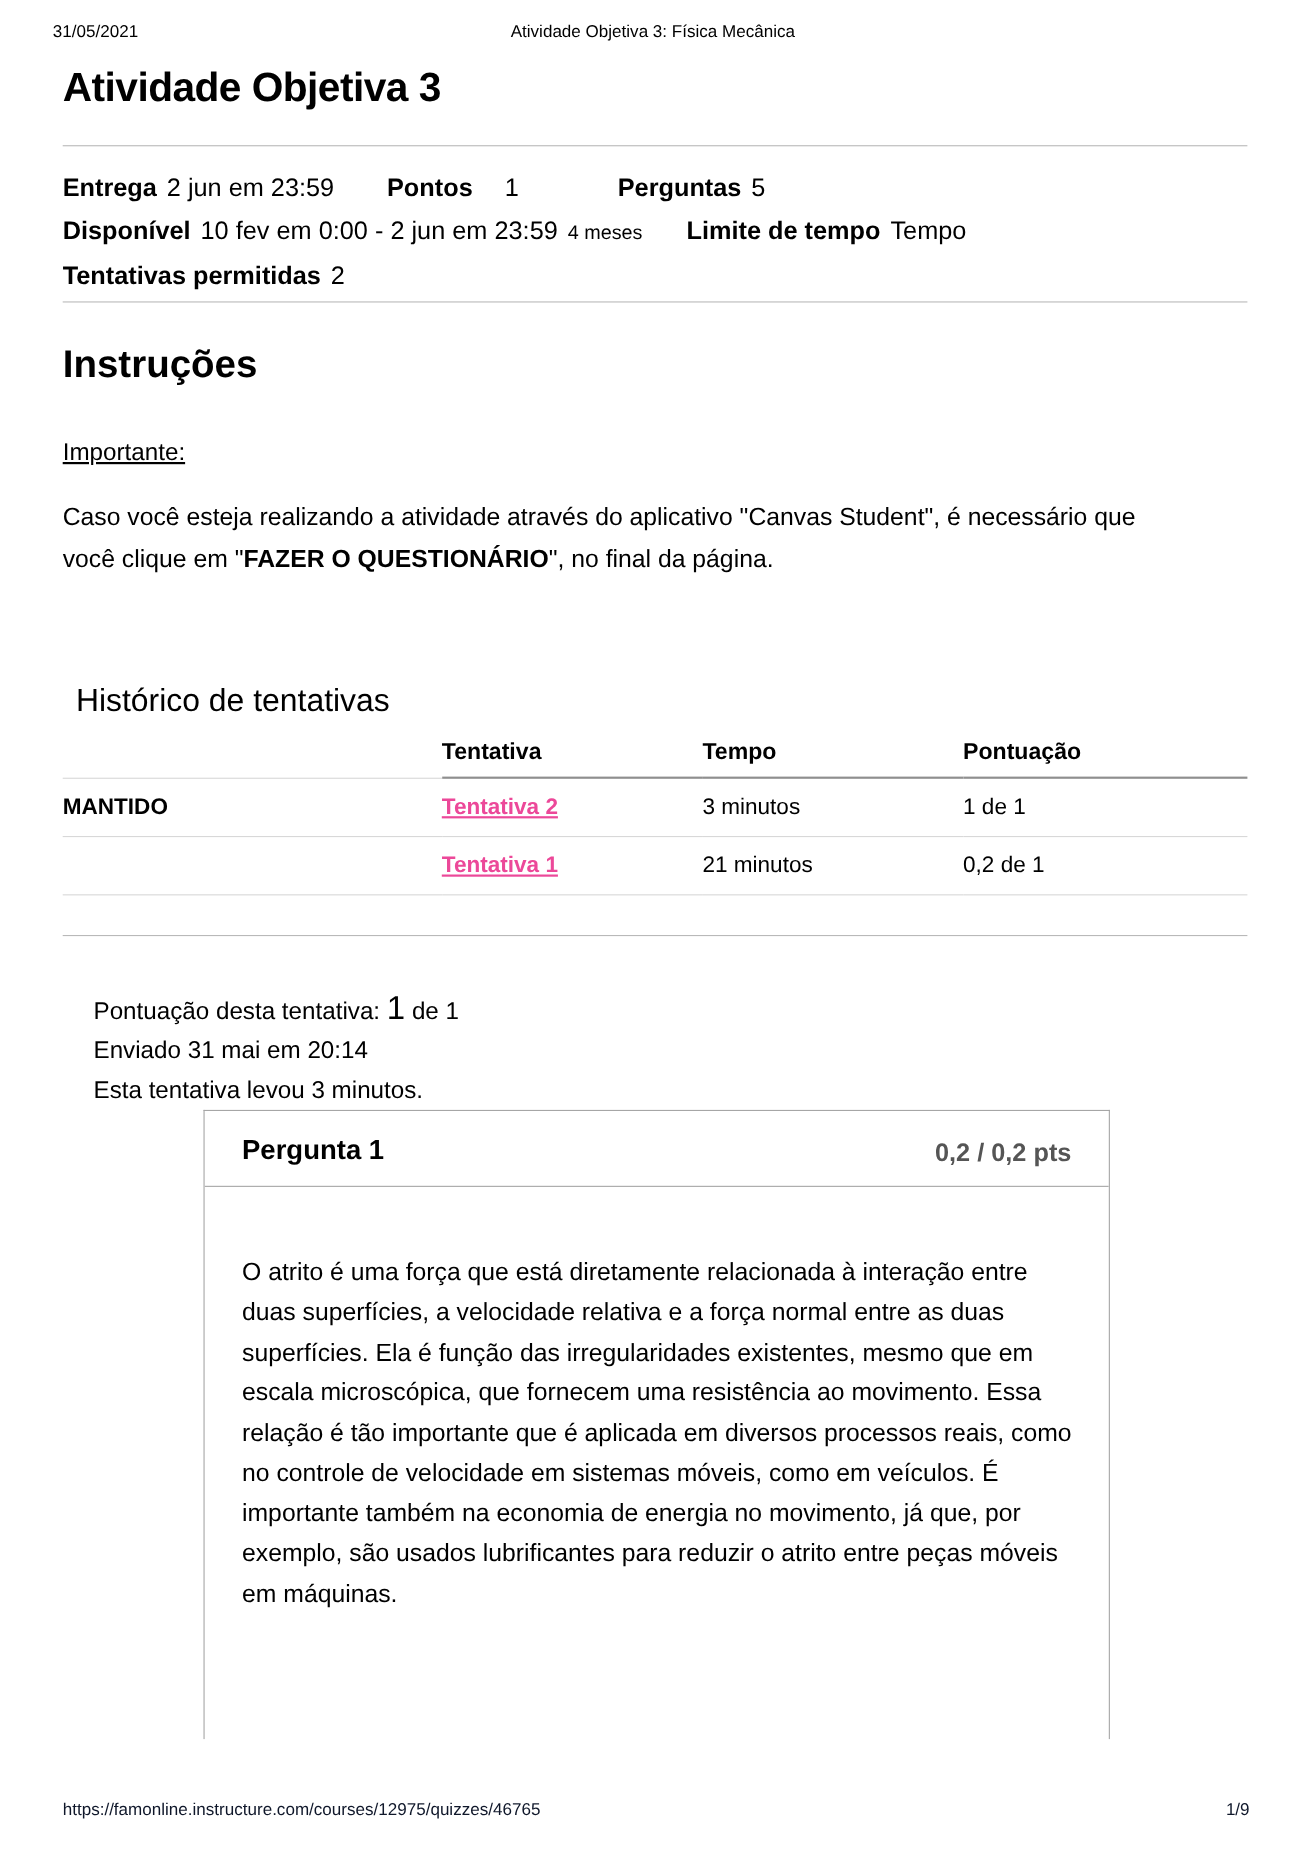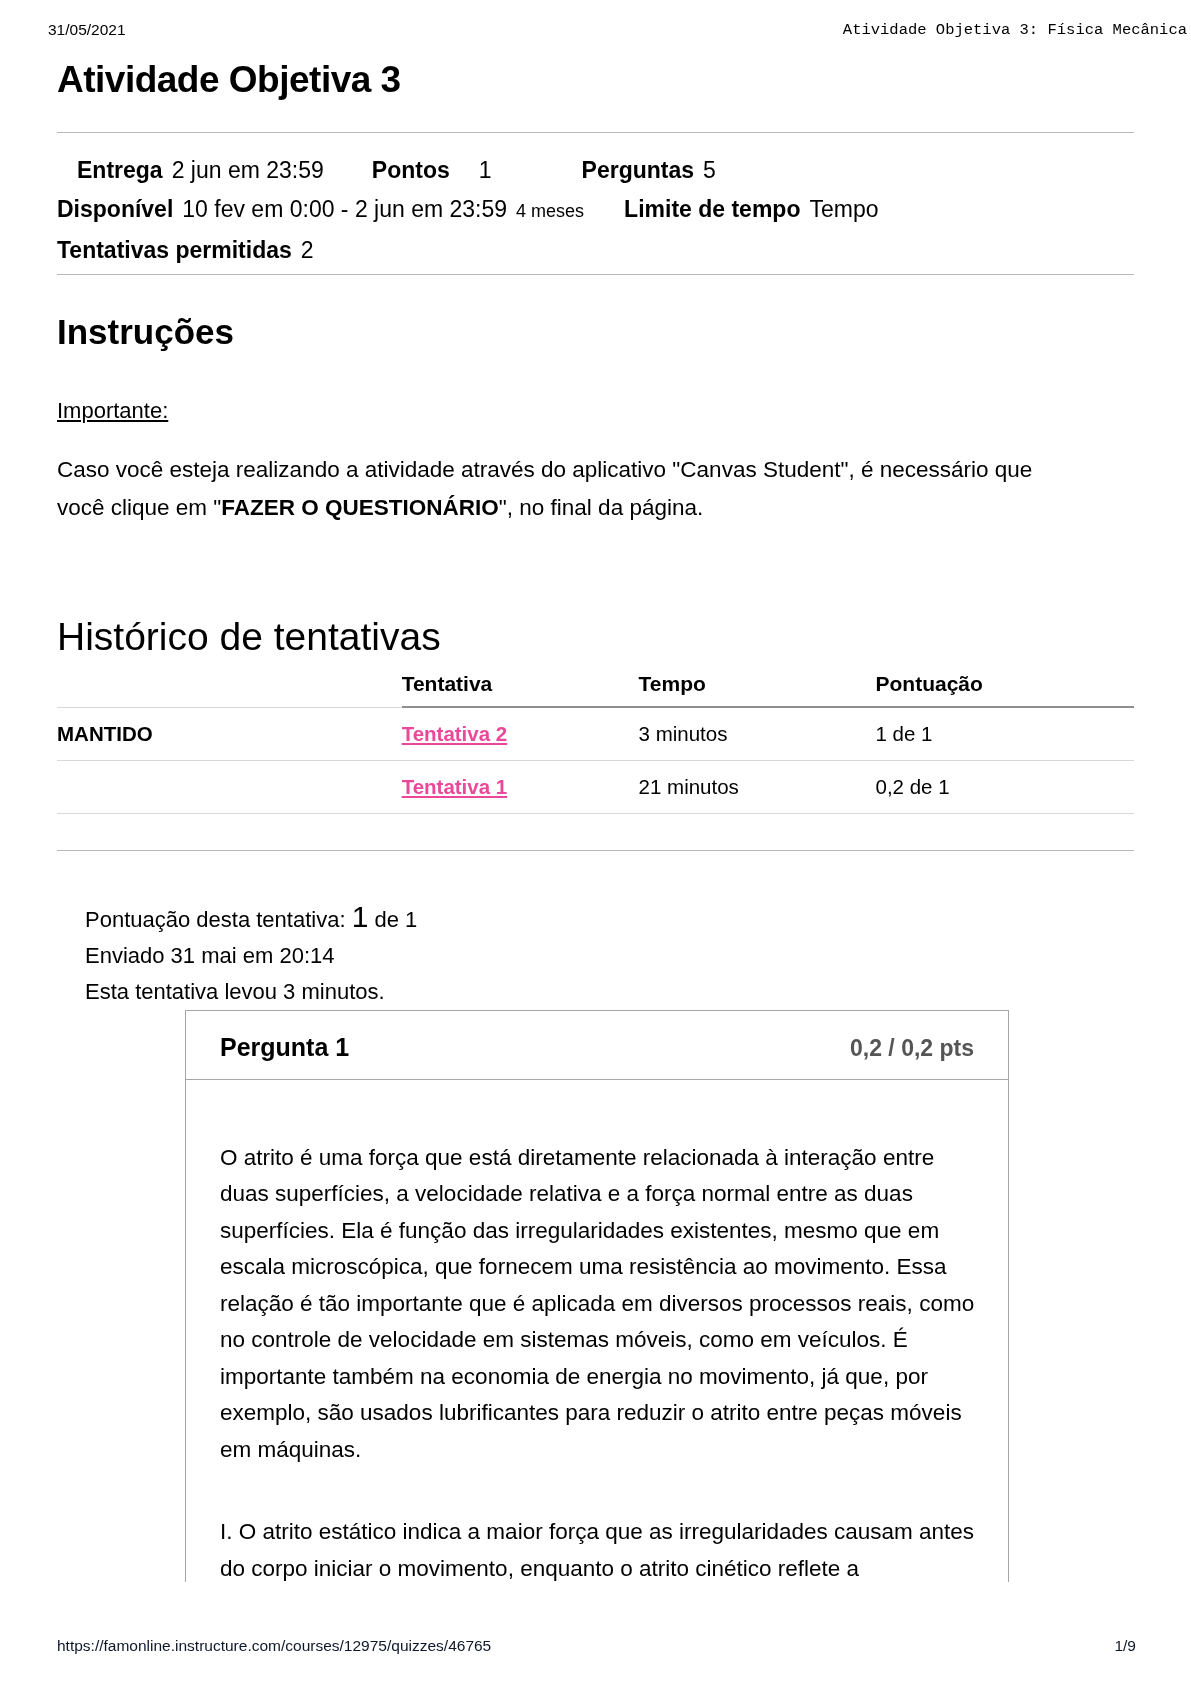--- a/index.html
+++ b/index.html
@@ -12,21 +12,21 @@
     background: #fff;
     overflow: hidden;
     margin: 0 auto;
   }
   
   .print-header {
     position: absolute; top: 21px; left: 0; right: 0; height: 20px;
     font-size: 15.5px; color: #000;
   }
   .print-header .ph-date { position: absolute; left: 48px; top: 0; }
-  .print-header .ph-title { position: absolute; left: 0; right: 4px; top: 0; text-align: right; font-family: Liberation Mono, monospace; }
+  .print-header .ph-title { position: absolute; left: 0; right: 4px; top: 0; text-align: center; }
   .print-footer {
     position: absolute; top: 1637px; left: 57px; right: 55px; height: 20px;
     font-size: 15.5px; color: #0f172a;
   }
   .print-footer .pf-url { position: absolute; left: 0; top: 0; }
   .print-footer .pf-page { position: absolute; right: 0; top: 0; }
 
   .content { margin: 0 57px; }
 
   h1.page-title { margin-top: 58px; font-size: 37px; line-height: 44px; font-weight: 700; letter-spacing: -0.5px; }
@@ -35,31 +35,31 @@
   .rule-1 { margin-top: 30px; }
   .rule-2 { margin-top: 4px; }
   .rule-3 { margin-top: 36px; border-top-color: #cfcfcf; }
 
   
   .meta { padding-top: 18px; font-size: 23px; }
   .meta-row { display: flex; align-items: baseline; line-height: 39px; }
   .meta-label { font-weight: 700; margin-right: 9px; }
   .meta-item { display: flex; align-items: baseline; }
   .meta-extra { font-size: 18px; margin-left: 9px; }
-  .gap-a { margin-right: 48px; margin-left: 20px; }
+  .gap-a { margin-right: 48px; }
   .gap-b { margin-right: 90px; gap: 20px; }
   .gap-c { margin-right: 40px; }
 
   
   h2.instr-heading { margin-top: 36px; font-size: 35px; line-height: 42px; font-weight: 700; }
   .important { margin-top: 44px; font-size: 22px; line-height: 28px; text-decoration: underline; }
   .instr-par { margin-top: 26px; font-size: 22.5px; line-height: 38px; max-width: 980px; }
 
   
-  h3.attempts-heading { margin-top: 92px; font-size: 39px; line-height: 36px; font-weight: 400; }
+  h3.attempts-heading { margin-top: 92px; font-size: 29px; line-height: 36px; font-weight: 400; margin-left: 12px; }
   table.attempts { width: 100%; border-collapse: collapse; margin-top: 8px; }
   table.attempts col.c1 { width: 32%; }
   table.attempts col.c2 { width: 22%; }
   table.attempts col.c3 { width: 22%; }
   table.attempts col.c4 { width: 24%; }
   table.attempts thead th {
     text-align: left; font-size: 21px; font-weight: 700;
     height: 44px; vertical-align: bottom; padding-bottom: 10px;
     border-bottom: 2px solid #8f8f8f;
   }
@@ -190,21 +190,20 @@
       <div class="line">Esta tentativa levou 3 minutos.</div>
     </div>
 
     <div class="question-card">
       <div class="q-header">
         <span class="q-title">Pergunta 1</span>
         <span class="q-points">0,2 / 0,2 pts</span>
       </div>
       <div class="q-body">
         <p>O atrito é uma força que está diretamente relacionada à interação entre duas superfícies, a velocidade relativa e a força normal entre as duas superfícies. Ela é função das irregularidades existentes, mesmo que em escala microscópica, que fornecem uma resistência ao movimento. Essa relação é tão importante que é aplicada em diversos processos reais, como no controle de velocidade em sistemas móveis, como em veículos. É importante também na economia de energia no movimento, já que, por exemplo, são usados lubrificantes para reduzir o atrito entre peças móveis em máquinas.</p>
-        <p>I. O atrito estático indica a maior força que as irregularidades causam antes do corpo iniciar o movimento, enquanto o atrito cinético reflete a</p>
       </div>
     </div>
 
   </div>
 
   <div class="print-footer">
     <span class="pf-url">https://famonline.instructure.com/courses/12975/quizzes/46765</span>
     <span class="pf-page">1/9</span>
   </div>
 

